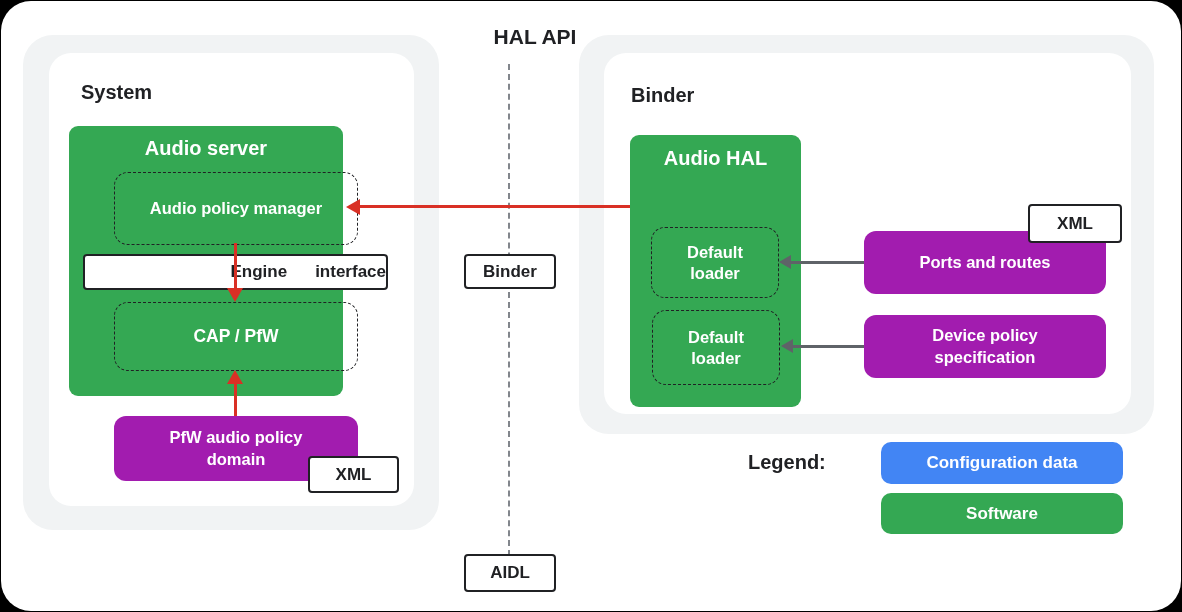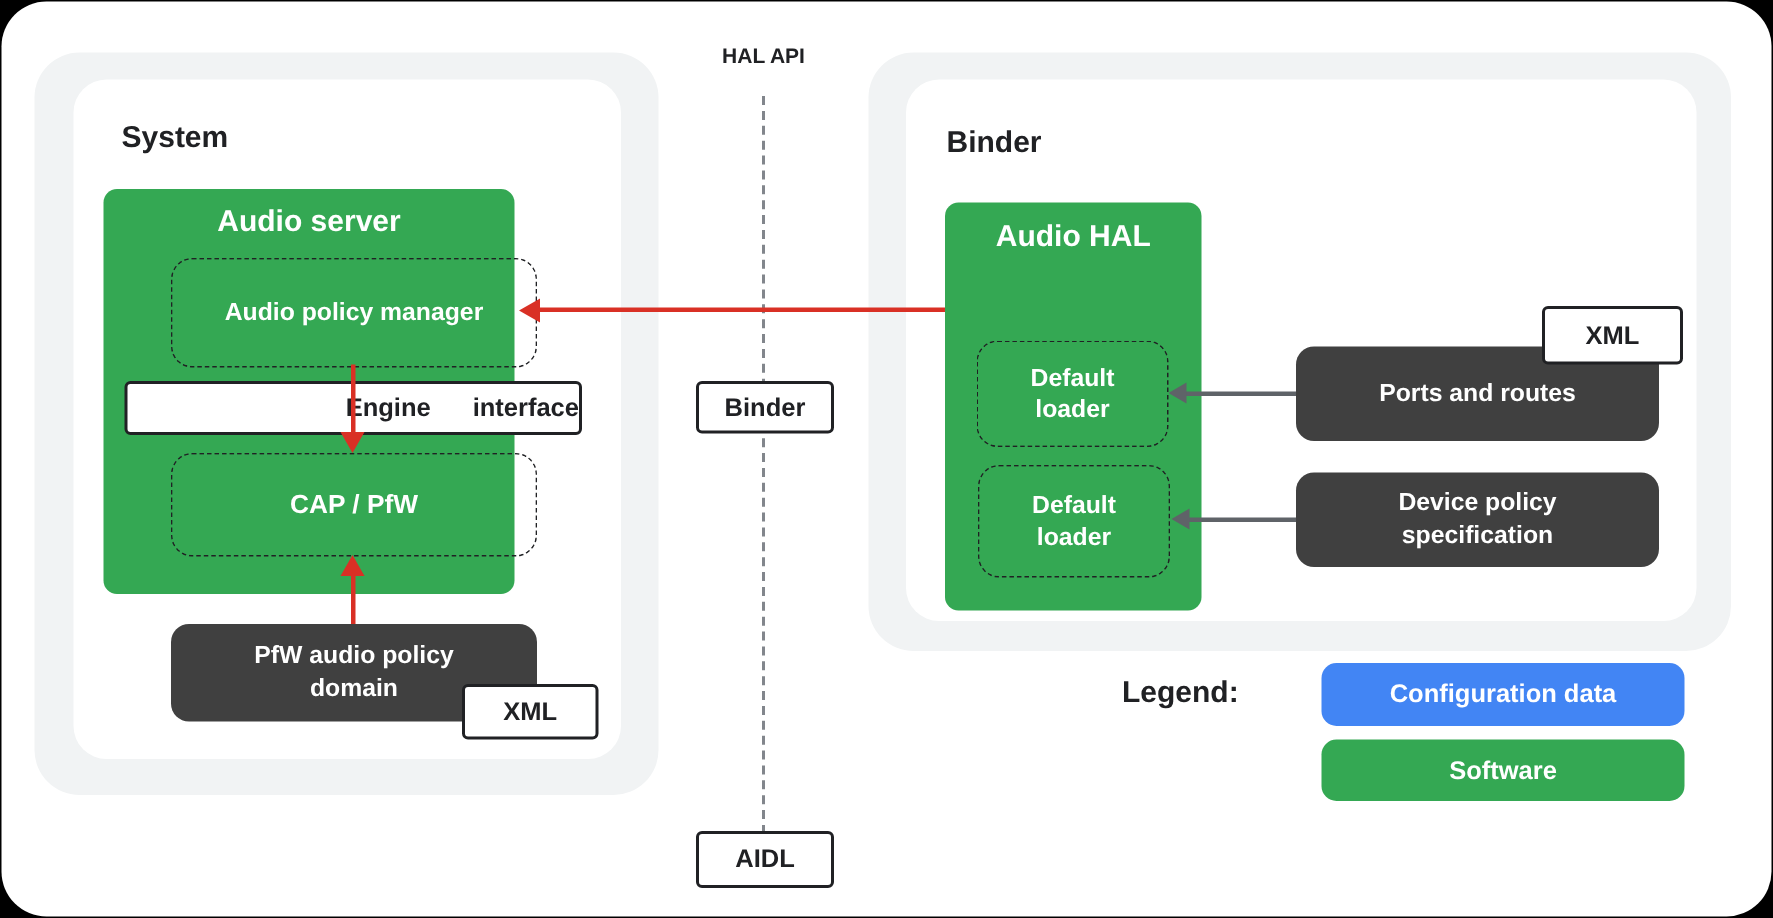--- a/index.html
+++ b/index.html
@@ -8,21 +8,21 @@
   .page{position:absolute;inset:1px;background:#fff;border-radius:30px;}
   .abs{position:absolute;}
   .flexc{display:flex;align-items:center;justify-content:center;text-align:center;}
   .panel{background:#F1F3F4;border-radius:30px;}
   .panel-inner{background:#fff;border-radius:22px;}
   .panel-title{font-size:20px;font-weight:700;color:#202124;}
   .greenbox{background:#34A853;border-radius:9px;}
   .greenbox-title{color:#fff;font-size:20px;font-weight:700;text-align:center;}
   .dashedbox{border:1.6px dashed #202124;border-radius:14px;color:#fff;
              font-size:16.5px;font-weight:700;line-height:1.25;}
-  .bluebox{background:#404040;border-radius:12px;color:#fff;font-size:16.5px;
+  .bluebox{background:#a21caf;border-radius:12px;color:#fff;font-size:16.5px;
            font-weight:700;line-height:1.3;}
   .pill{background:#fff;border:2px solid #202124;border-radius:4px;
         font-size:17px;font-weight:700;color:#202124;}
   .divider-line{border-left:2.5px dashed #82868c;width:0;}
   .redline{background:#D93025;z-index:50;}
   .grayline{background:#5F6368;z-index:40;}
   .head{width:0;height:0;z-index:51;}
   .head-left-red{border-top:8px solid transparent;border-bottom:8px solid transparent;border-right:14px solid #D93025;}
   .head-down-red{border-left:8px solid transparent;border-right:8px solid transparent;border-top:14px solid #D93025;}
   .head-up-red{border-left:8px solid transparent;border-right:8px solid transparent;border-bottom:14px solid #D93025;}
@@ -30,21 +30,21 @@
   .legend-title{font-size:20px;font-weight:700;}
   .legend-item{border-radius:10px;font-size:17px;font-weight:700;}
 </style>
 </head>
 <body>
 
 <div class="canvas">
   <div class="page">
 
     <div class="abs divider-line" style="left:507px;top:63px;height:492px;"></div>
-    <div class="abs flexc" style="left:442px;top:22px;width:132px;height:28px;font-size:14px;font-weight:700;">HAL API</div>
+    <div class="abs flexc" style="left:468px;top:22px;width:132px;height:28px;font-size:21px;font-weight:700;">HAL API</div>
 
     <div class="abs panel" style="left:22px;top:34px;width:416px;height:495px;"></div>
     <div class="abs panel-inner" style="left:48px;top:52px;width:365px;height:453px;"></div>
     <div class="abs panel-title" style="left:80px;top:80px;">System</div>
 
     <div class="abs greenbox" style="left:68px;top:125px;width:274px;height:270px;">
       <div class="greenbox-title" style="margin-top:11px;">Audio server</div>
       <div class="abs dashedbox flexc" style="left:45px;top:46px;width:242px;height:71px;">
         <span>Audio policy manager</span>
       </div>

